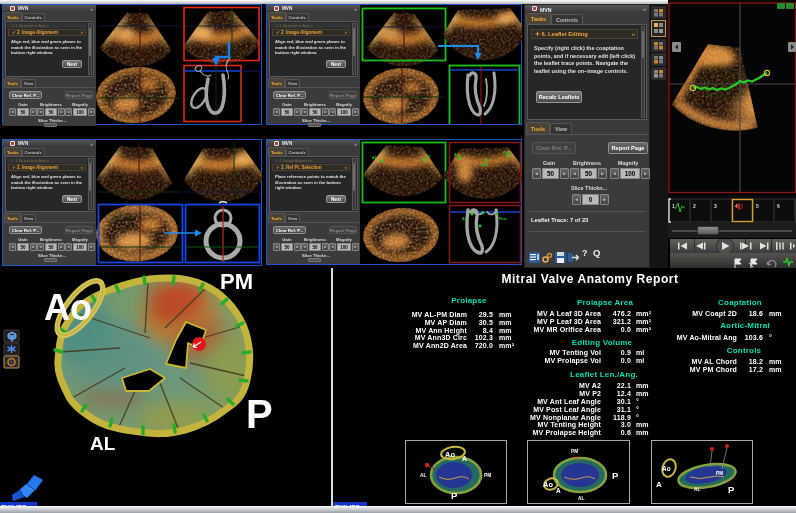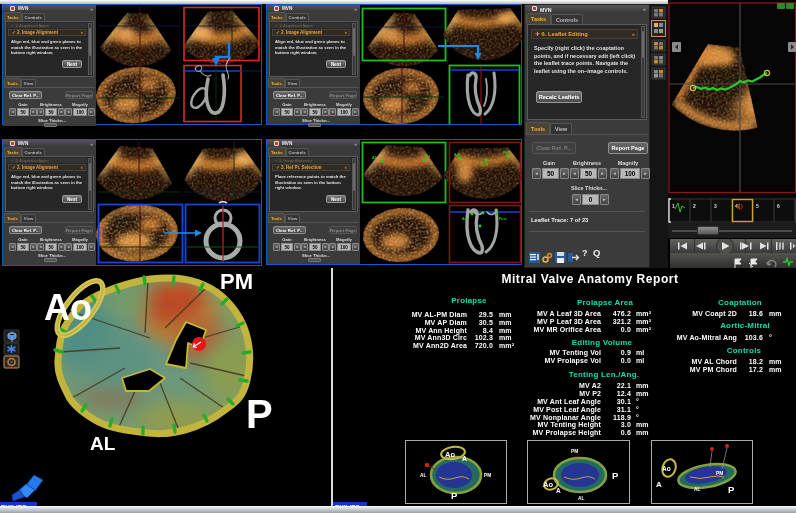--- a/index.html
+++ b/index.html
@@ -873,21 +873,21 @@
         <span class="rl" style="width:121px">MV Tenting Vol</span>
         <span class="rv" style="width:30px">0.9</span>
         <span class="ru" style="width:25px;padding-left:5px">ml</span>
       </div>
   <div class="rrow">
         <span class="rl" style="width:121px">MV Prolapse Vol</span>
         <span class="rv" style="width:30px">0.0</span>
         <span class="ru" style="width:25px;padding-left:5px">ml</span>
       </div>
  </div>
- <div class="rh" style="left:271px;top:102px">Tenting Len./Ang.</div>
+ <div class="rh" style="left:271px;top:102px">Leaflet Len./Ang.</div>
  <div class="rcol" style="left:147px;top:114.1px">
   <div class="rrow">
         <span class="rl" style="width:121px">MV A2</span>
         <span class="rv" style="width:30px">22.1</span>
         <span class="ru" style="width:25px;padding-left:5px">mm</span>
       </div>
   <div class="rrow">
         <span class="rl" style="width:121px">MV P2</span>
         <span class="rv" style="width:30px">12.4</span>
         <span class="ru" style="width:25px;padding-left:5px">mm</span>

